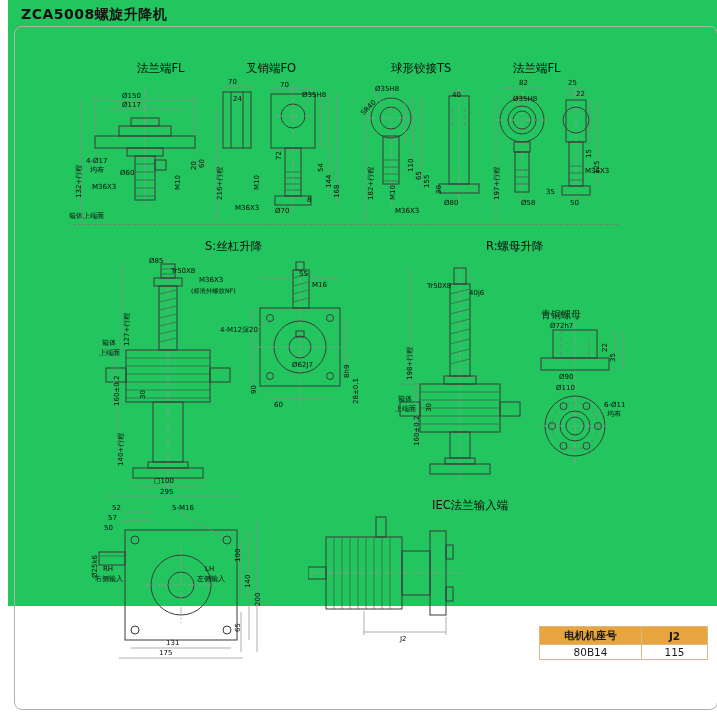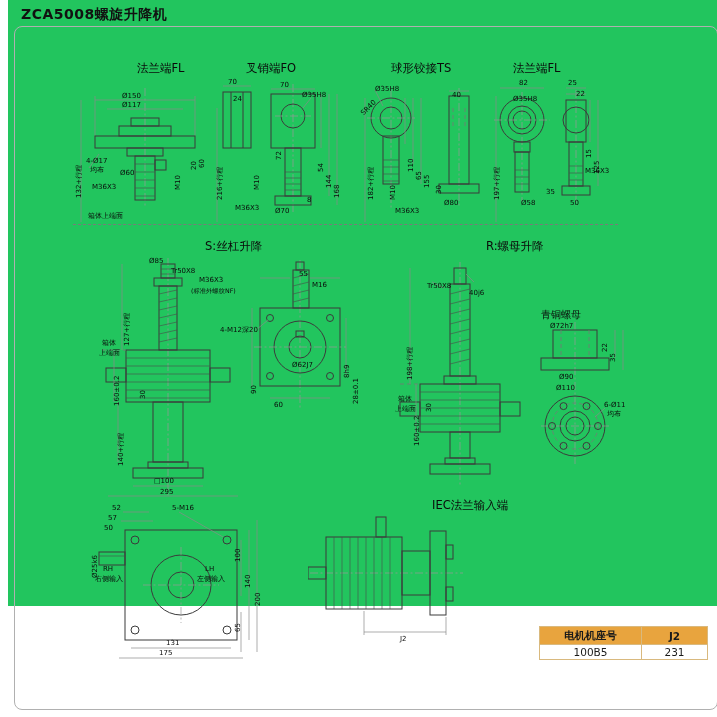--- a/index.html
+++ b/index.html
@@ -33,21 +33,21 @@
 
 <div id="stage">
   <span class="title">ZCA5008螺旋升降机</span>
   <div class="frame"></div>
 
   <div>
     <span class="viewlbl" style="left:129px;top:61px">法兰端FL</span>
     <span class="viewlbl" style="left:238px;top:61px">叉销端FO</span>
     <span class="viewlbl" style="left:383px;top:61px">球形铰接TS</span>
     <span class="viewlbl" style="left:505px;top:61px">法兰端FL</span>
-    <span class="dim" style="left:80px;top:213px">箱体上端面</span>
+    <span class="dim" style="left:61px;top:213px">箱体上端面</span>
     <div class="dashline" style="left:65px;top:224px;width:545px"></div>
 
     <svg class="draw" style="left:65px;top:80px" width="140" height="148" viewBox="0 0 140 148">
       <line class="cl" x1="72" y1="8" x2="72" y2="128"></line>
       <line class="dm" x1="22" y1="20" x2="122" y2="20"></line>
       <line class="dm" x1="22" y1="16" x2="22" y2="56"></line>
       <line class="dm" x1="122" y1="16" x2="122" y2="56"></line>
       <line class="dm" x1="34" y1="29" x2="110" y2="29"></line>
       <rect class="ln" x="58" y="38" width="28" height="8"></rect>
       <rect class="ln" x="46" y="46" width="52" height="10"></rect>
@@ -404,19 +404,19 @@
 
     <table class="tbl">
       <thead>
         <tr>
           <th>电机机座号</th>
           <th>J2</th>
         </tr>
       </thead>
       <tbody>
         <tr>
-          <td>100B5</td>
-          <td>231</td>
+          <td>80B14</td>
+          <td>115</td>
         </tr>
       </tbody>
     </table>
   </div>
 </div>
 
 </body></html>

